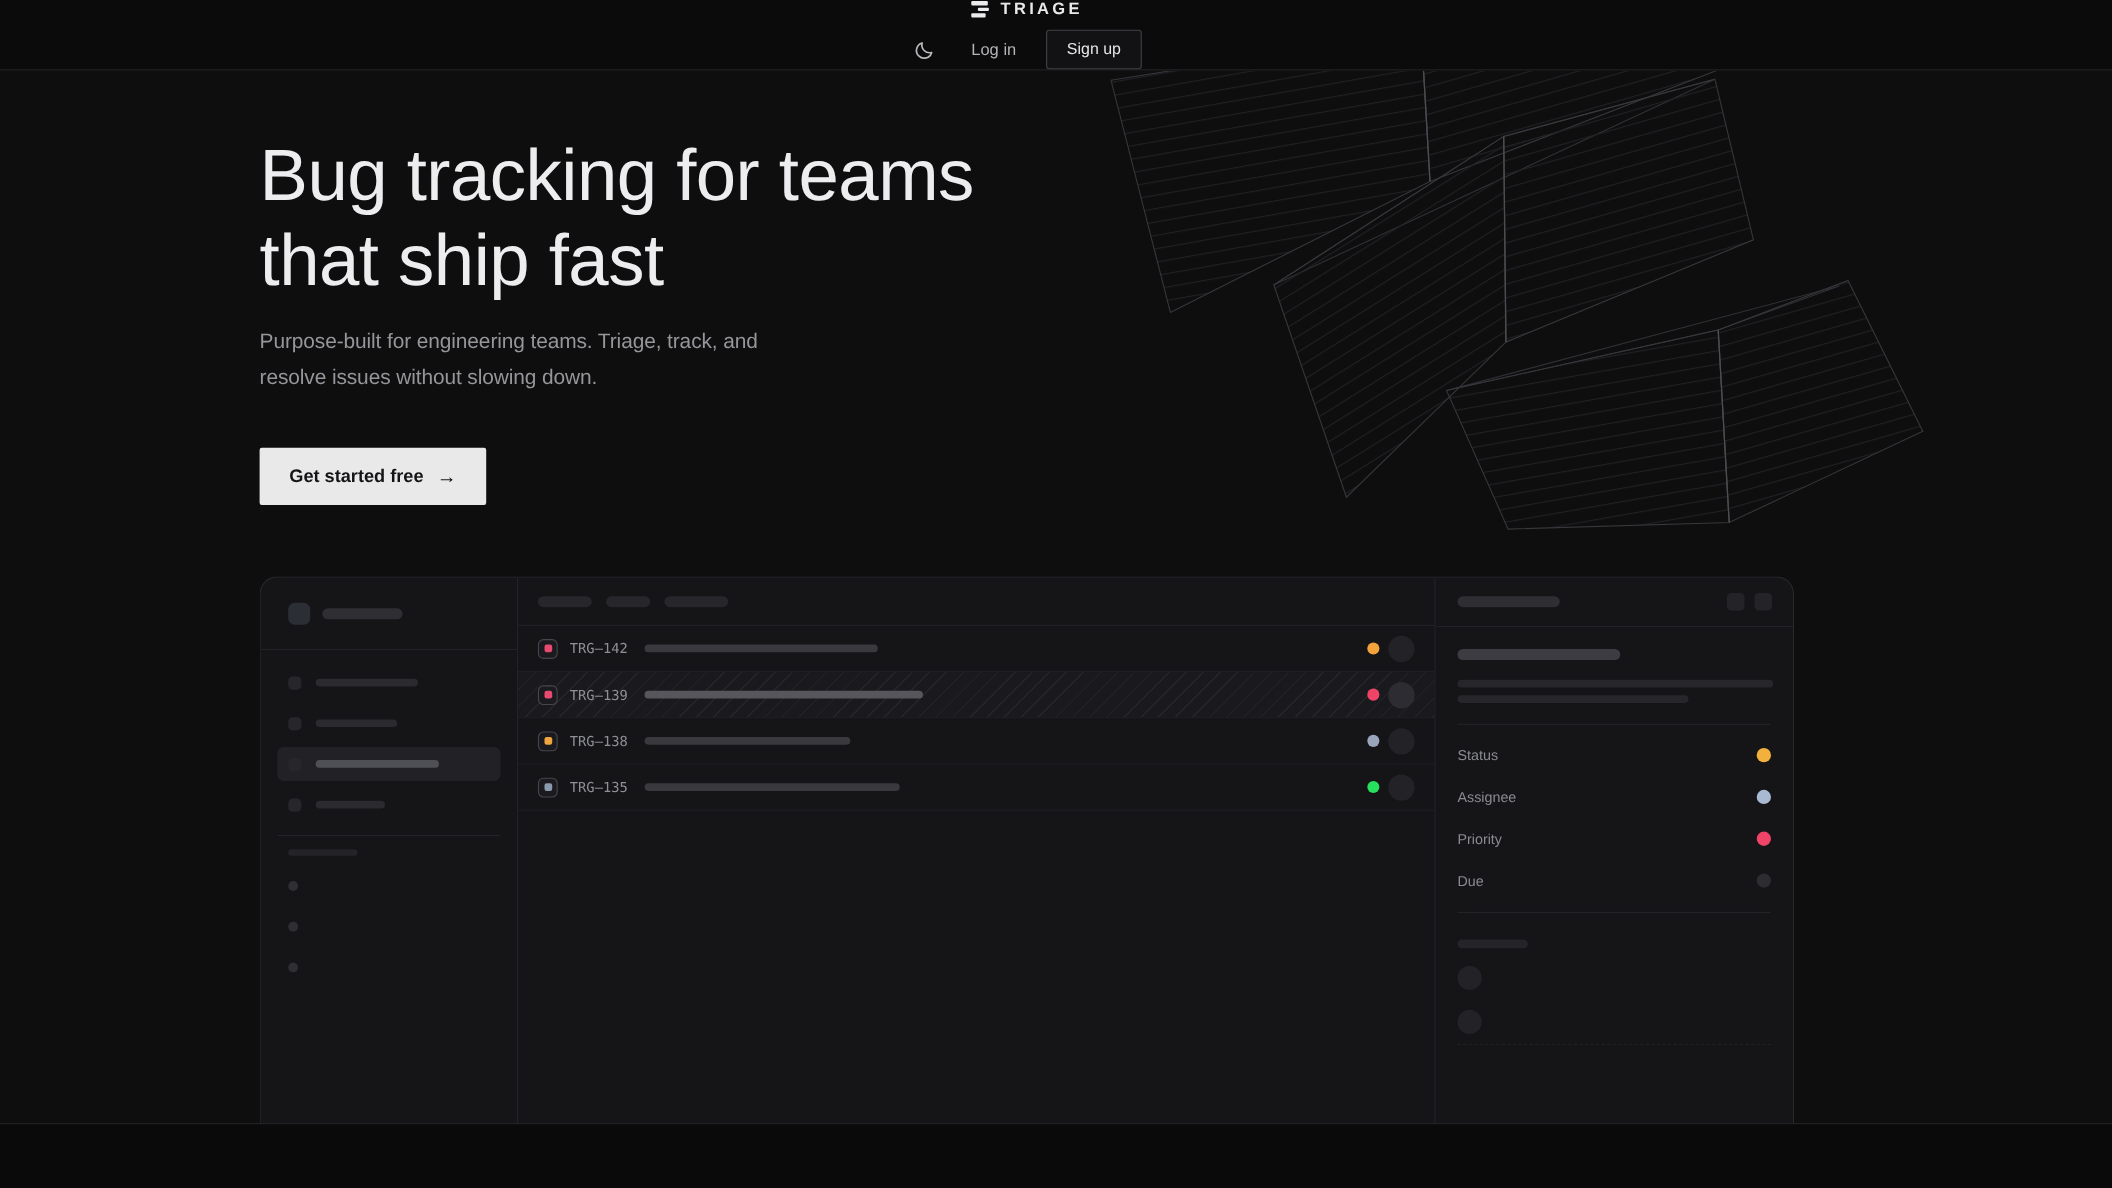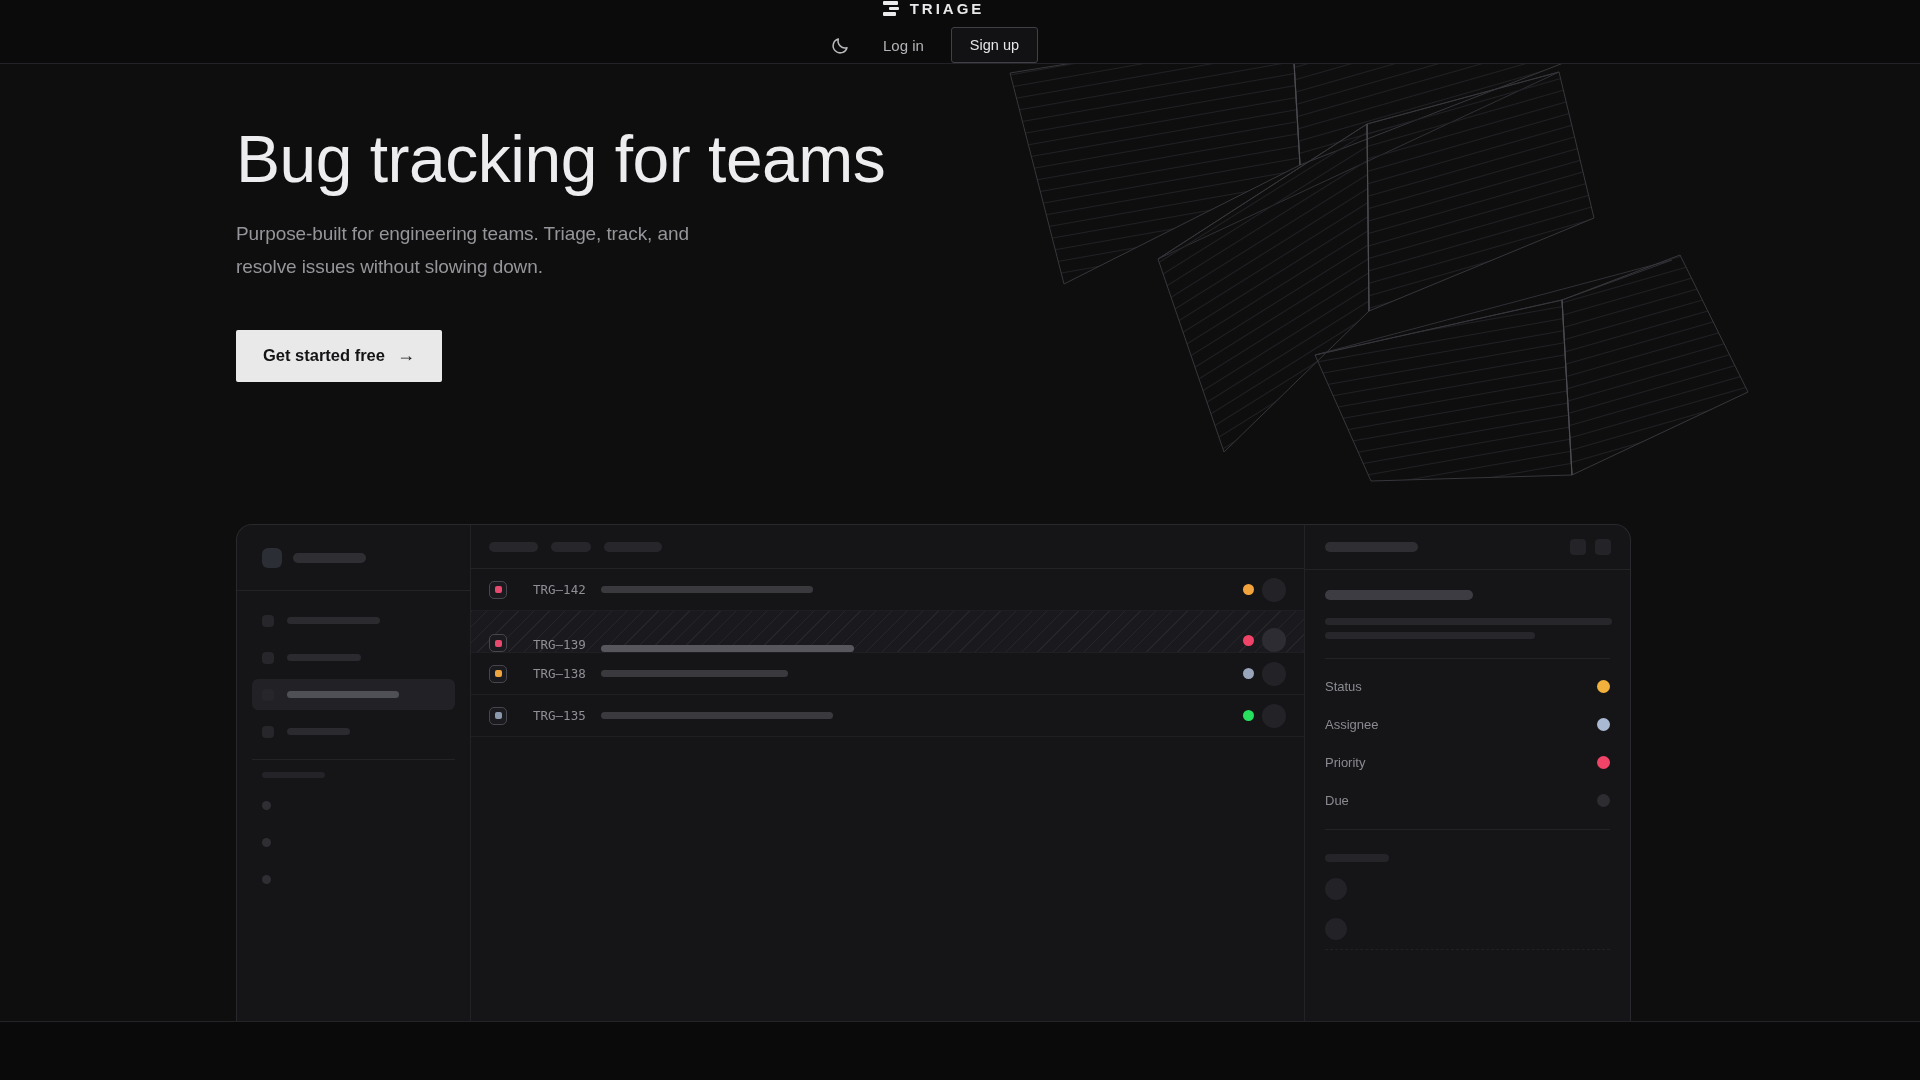--- a/index.html
+++ b/index.html
@@ -71,25 +71,24 @@
   .pv-dot:first-of-type { margin-top:23px; }
 
   
   .pv-list { flex:1; display:flex; flex-direction:column; min-width:0; }
   .pv-list-head { height:44px; flex-shrink:0; border-bottom:1px solid #232327; display:flex; align-items:center; gap:13px; padding-left:18px; }
   .pv-list-head .pill { background:#27272b; height:10px; }
   .pv-row { height:42px; flex-shrink:0; border-bottom:1px solid #1f1f23; display:flex; align-items:center; padding:0 18px; }
   .pv-row.selected {
     background:#1a1a1e;
     background-image:repeating-linear-gradient(135deg, rgba(255,255,255,0.05) 0px, rgba(255,255,255,0.05) 1px, transparent 1px, transparent 11px);
-    align-items:flex-end;
   }
   .pv-row-icon { width:18px; height:18px; border:1px solid #46464c; border-radius:5px; background:#1b1b1f; display:flex; align-items:center; justify-content:center; flex-shrink:0; }
   .pv-row-icon i { display:block; width:7px; height:7px; border-radius:2px; }
-  .pv-row-id { margin-left:26px; width:68px; font-family:"DejaVu Sans Mono", monospace; font-size:12.5px; color:#8f9095; flex-shrink:0; }
+  .pv-row-id { margin-left:11px; width:68px; font-family:"DejaVu Sans Mono", monospace; font-size:12.5px; color:#8f9095; flex-shrink:0; }
   .pv-row-bar { height:7px; border-radius:4px; background:#39393e; }
   .pv-row.selected .pv-row-bar { background:#56565c; }
   .pv-row-right { margin-left:auto; display:flex; align-items:center; gap:8px; }
   .pv-row-dot { width:11px; height:11px; border-radius:50%; }
   .pv-row-avatar { width:24px; height:24px; border-radius:50%; background:#232327; }
   .pv-row.selected .pv-row-avatar { background:#2c2c32; }
 
   
   .pv-detail { width:326px; flex-shrink:0; border-left:1px solid #232327; }
   .pv-detail-head { height:45px; border-bottom:1px solid #232327; display:flex; align-items:center; padding:0 19px 0 20px; }
@@ -169,20 +168,21 @@
       <polygon points="315,291 672,196 562,236" fill="none" stroke="#303036" stroke-width="1"></polygon>
       <polygon points="315,291 562,236 572,411 371,417" fill="url(#h10)" stroke="#37373c" stroke-width="1"></polygon>
       <polygon points="562,236 680,191 748,328 572,411" fill="url(#h16)" stroke="#37373c" stroke-width="1"></polygon>
       <line x1="562" y1="236" x2="572" y2="411" stroke="#4c4c52" stroke-width="1.2"></line>
     </g>
   </svg>
 
   <div class="hero-inner">
     <h1>
       <span>Bug tracking for teams</span><br>
+      <span>that ship fast</span>
     </h1>
     <p class="subtitle">
       <span>Purpose-built for engineering teams. Triage, track, and</span><br>
       <span>resolve issues without slowing down.</span>
     </p>
     <button class="cta">
       <span>Get started free</span>
       <span class="arrow">→</span>
     </button>
   </div>

